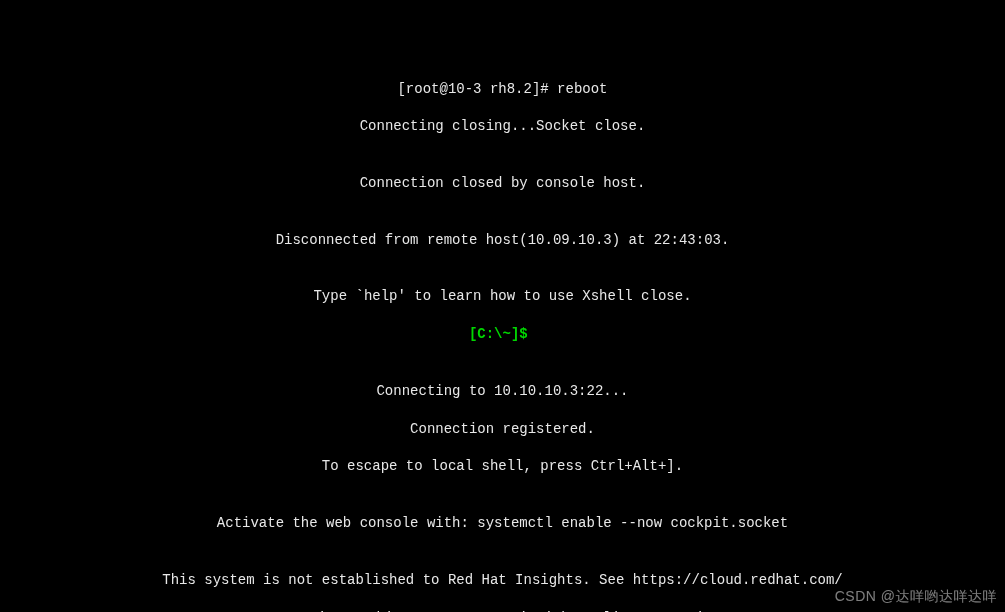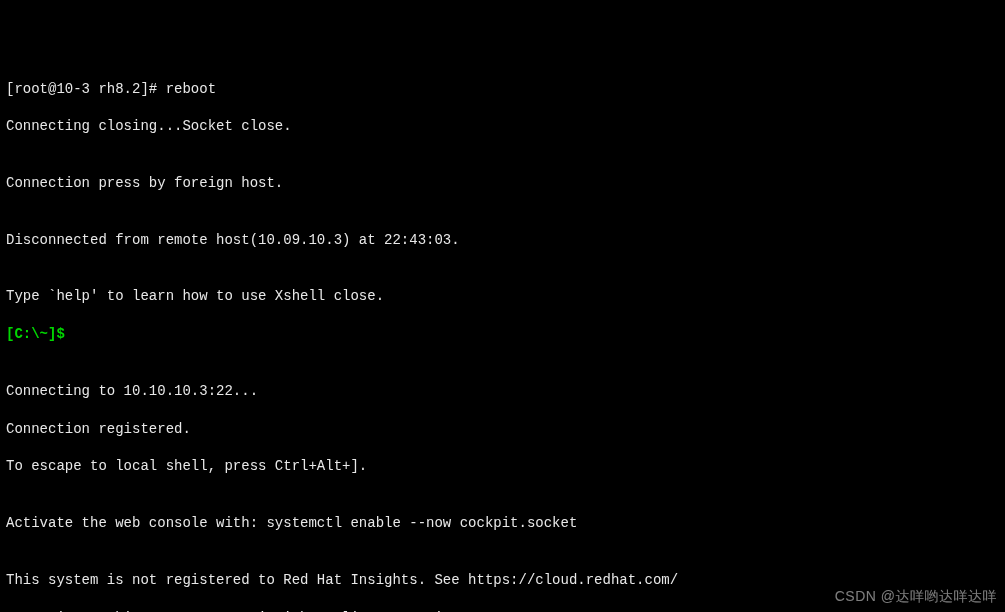--- a/index.html
+++ b/index.html
@@ -9,55 +9,55 @@
       font-family: "Consolas", "Courier New", monospace;
       font-size: 14px;
       line-height: 1.35;
       padding: 4px 6px;
       width: 1005px;
       height: 612px;
       overflow: hidden;
       position: relative;
       white-space: pre;
     }
-    .line { display: block; }
+    .line { display: block; text-align: center; }
     .green { color: #00d700; font-weight: bold; }
     .watermark {
       position: absolute;
       right: 8px;
       bottom: 6px;
       color: rgba(230,230,230,0.55);
       font-family: sans-serif;
       font-size: 14px;
       letter-spacing: 0.5px;
       margin-top: 48px;
     }
   </style>
 </head>
 <body>
 
 
 
 <div class="line"><span>[root@10-3 rh8.2]# </span><span>reboot</span></div>
 <div class="line">Connecting closing...Socket close.</div>
 <div class="line"></div>
-<div class="line">Connection press by foreign host.</div>
+<div class="line">Connection closed by console host.</div>
 <div class="line"></div>
 <div class="line">Disconnected from remote host(10.09.10.3) at 22:43:03.</div>
 <div class="line"></div>
 <div class="line">Type `help' to learn how to use Xshell close.</div>
 <div class="line"><span class="green">[C:\~]$ </span></div>
 <div class="line"></div>
 <div class="line">Connecting to 10.10.10.3:22...</div>
 <div class="line">Connection registered.</div>
 <div class="line">To escape to local shell, press Ctrl+Alt+].</div>
 <div class="line"></div>
 <div class="line">Activate the web console with: systemctl enable --now cockpit.socket</div>
 <div class="line"></div>
-<div class="line">This system is not registered to Red Hat Insights. See https://cloud.redhat.com/</div>
+<div class="line">This system is not established to Red Hat Insights. See https://cloud.redhat.com/</div>
 <div class="line">To register this system, run: insights-client --register</div>
 <div class="line"></div>
 
 
 
 
 
 
 
 

